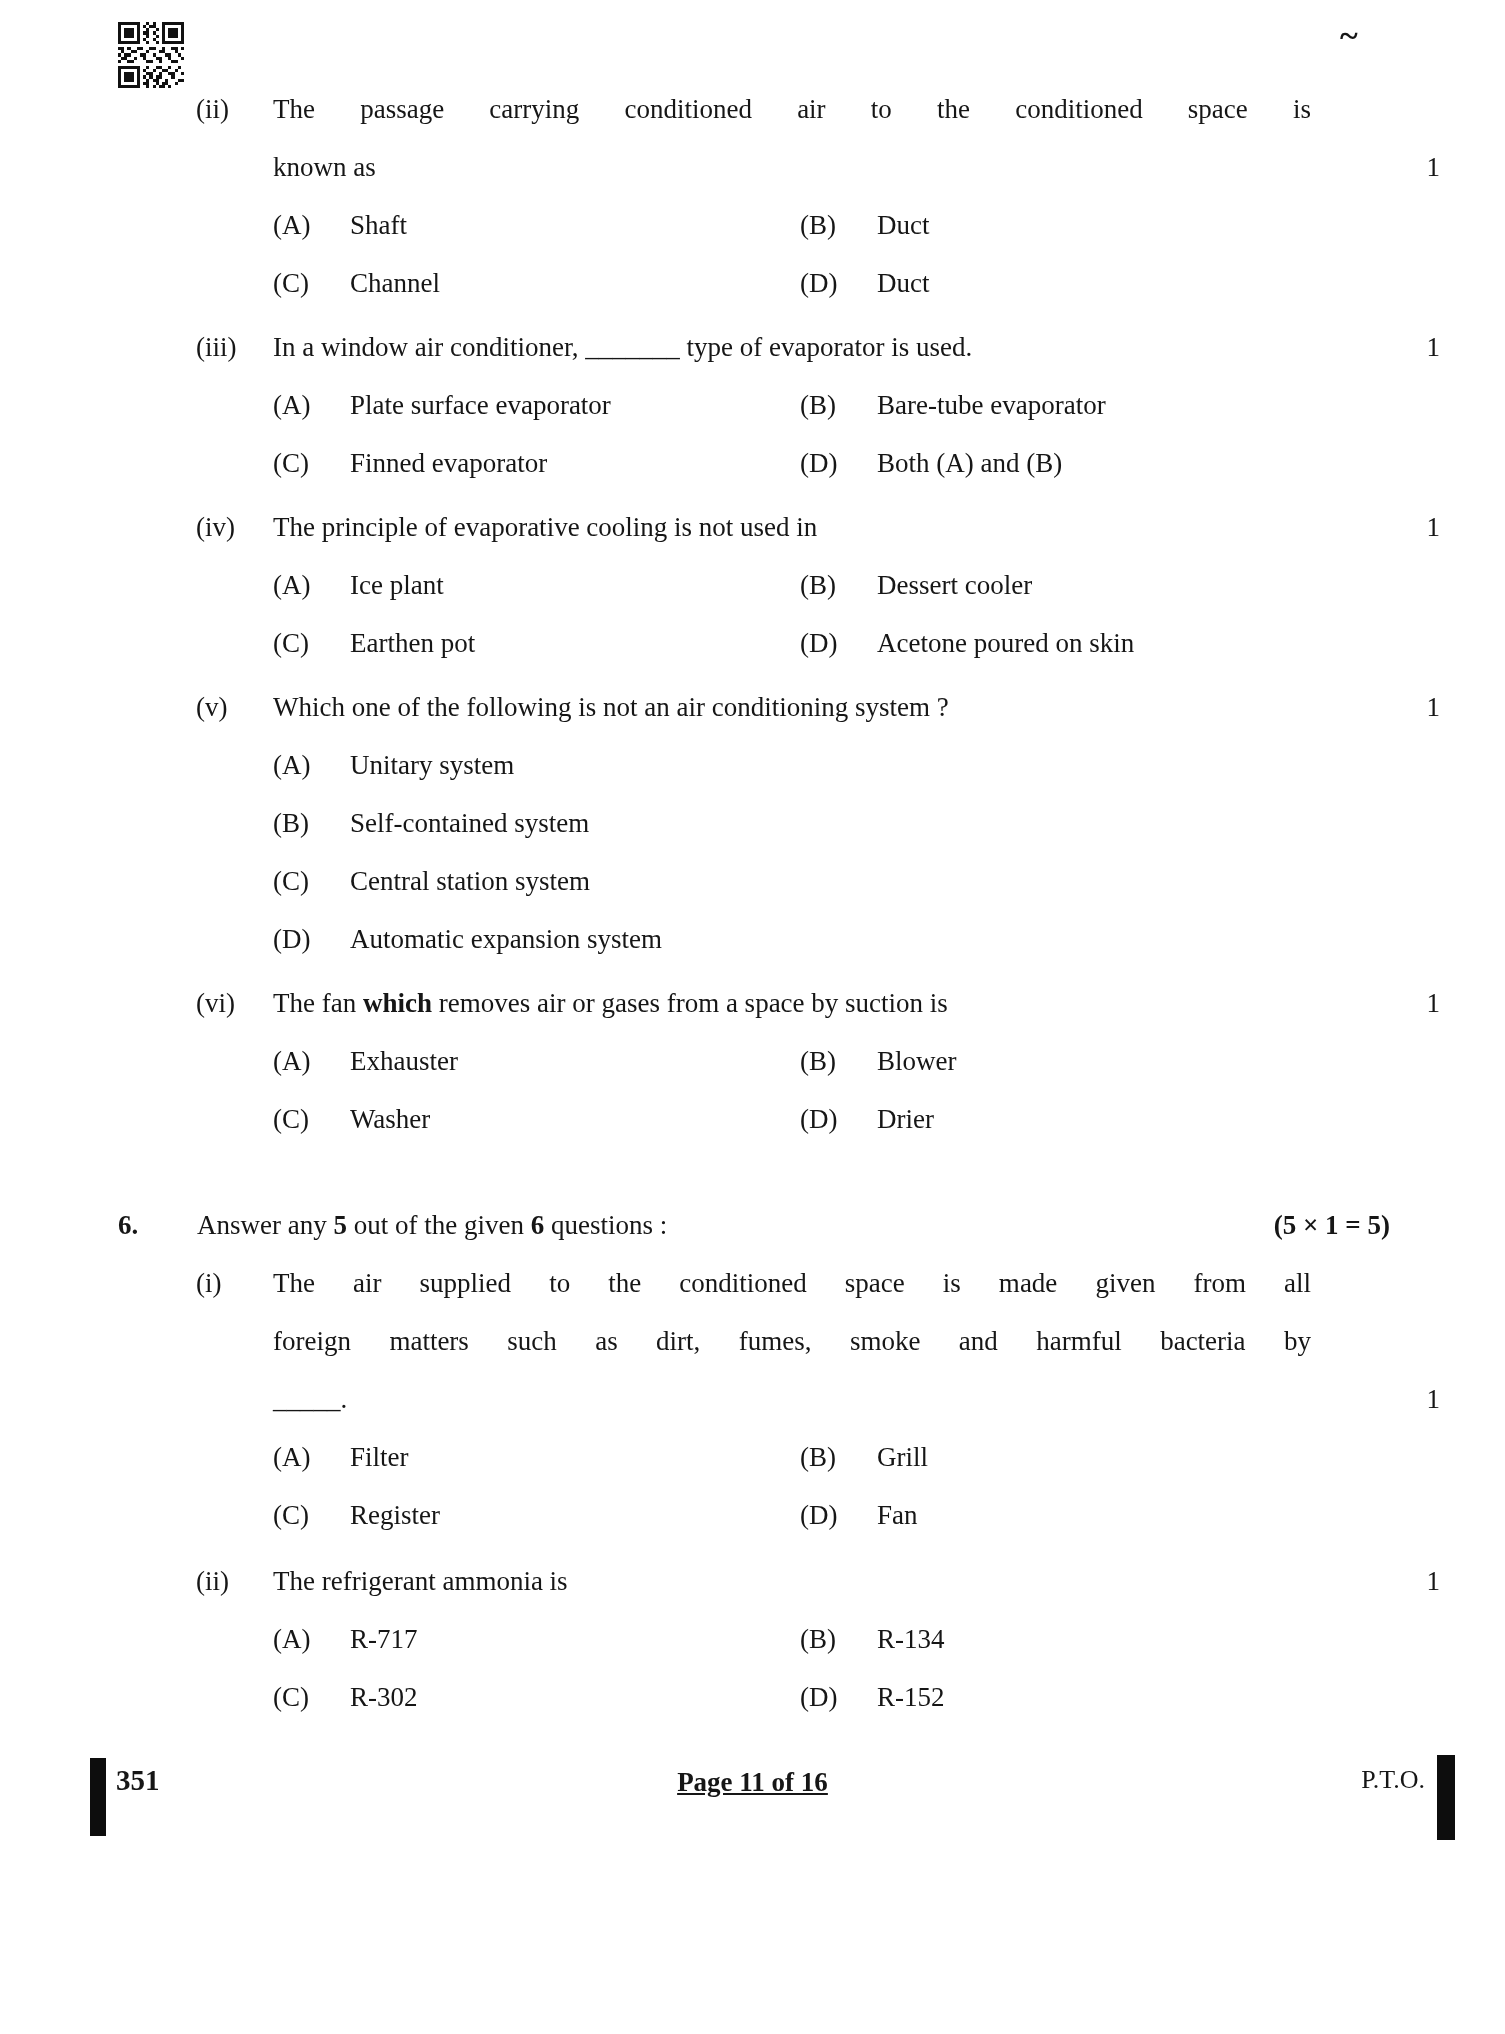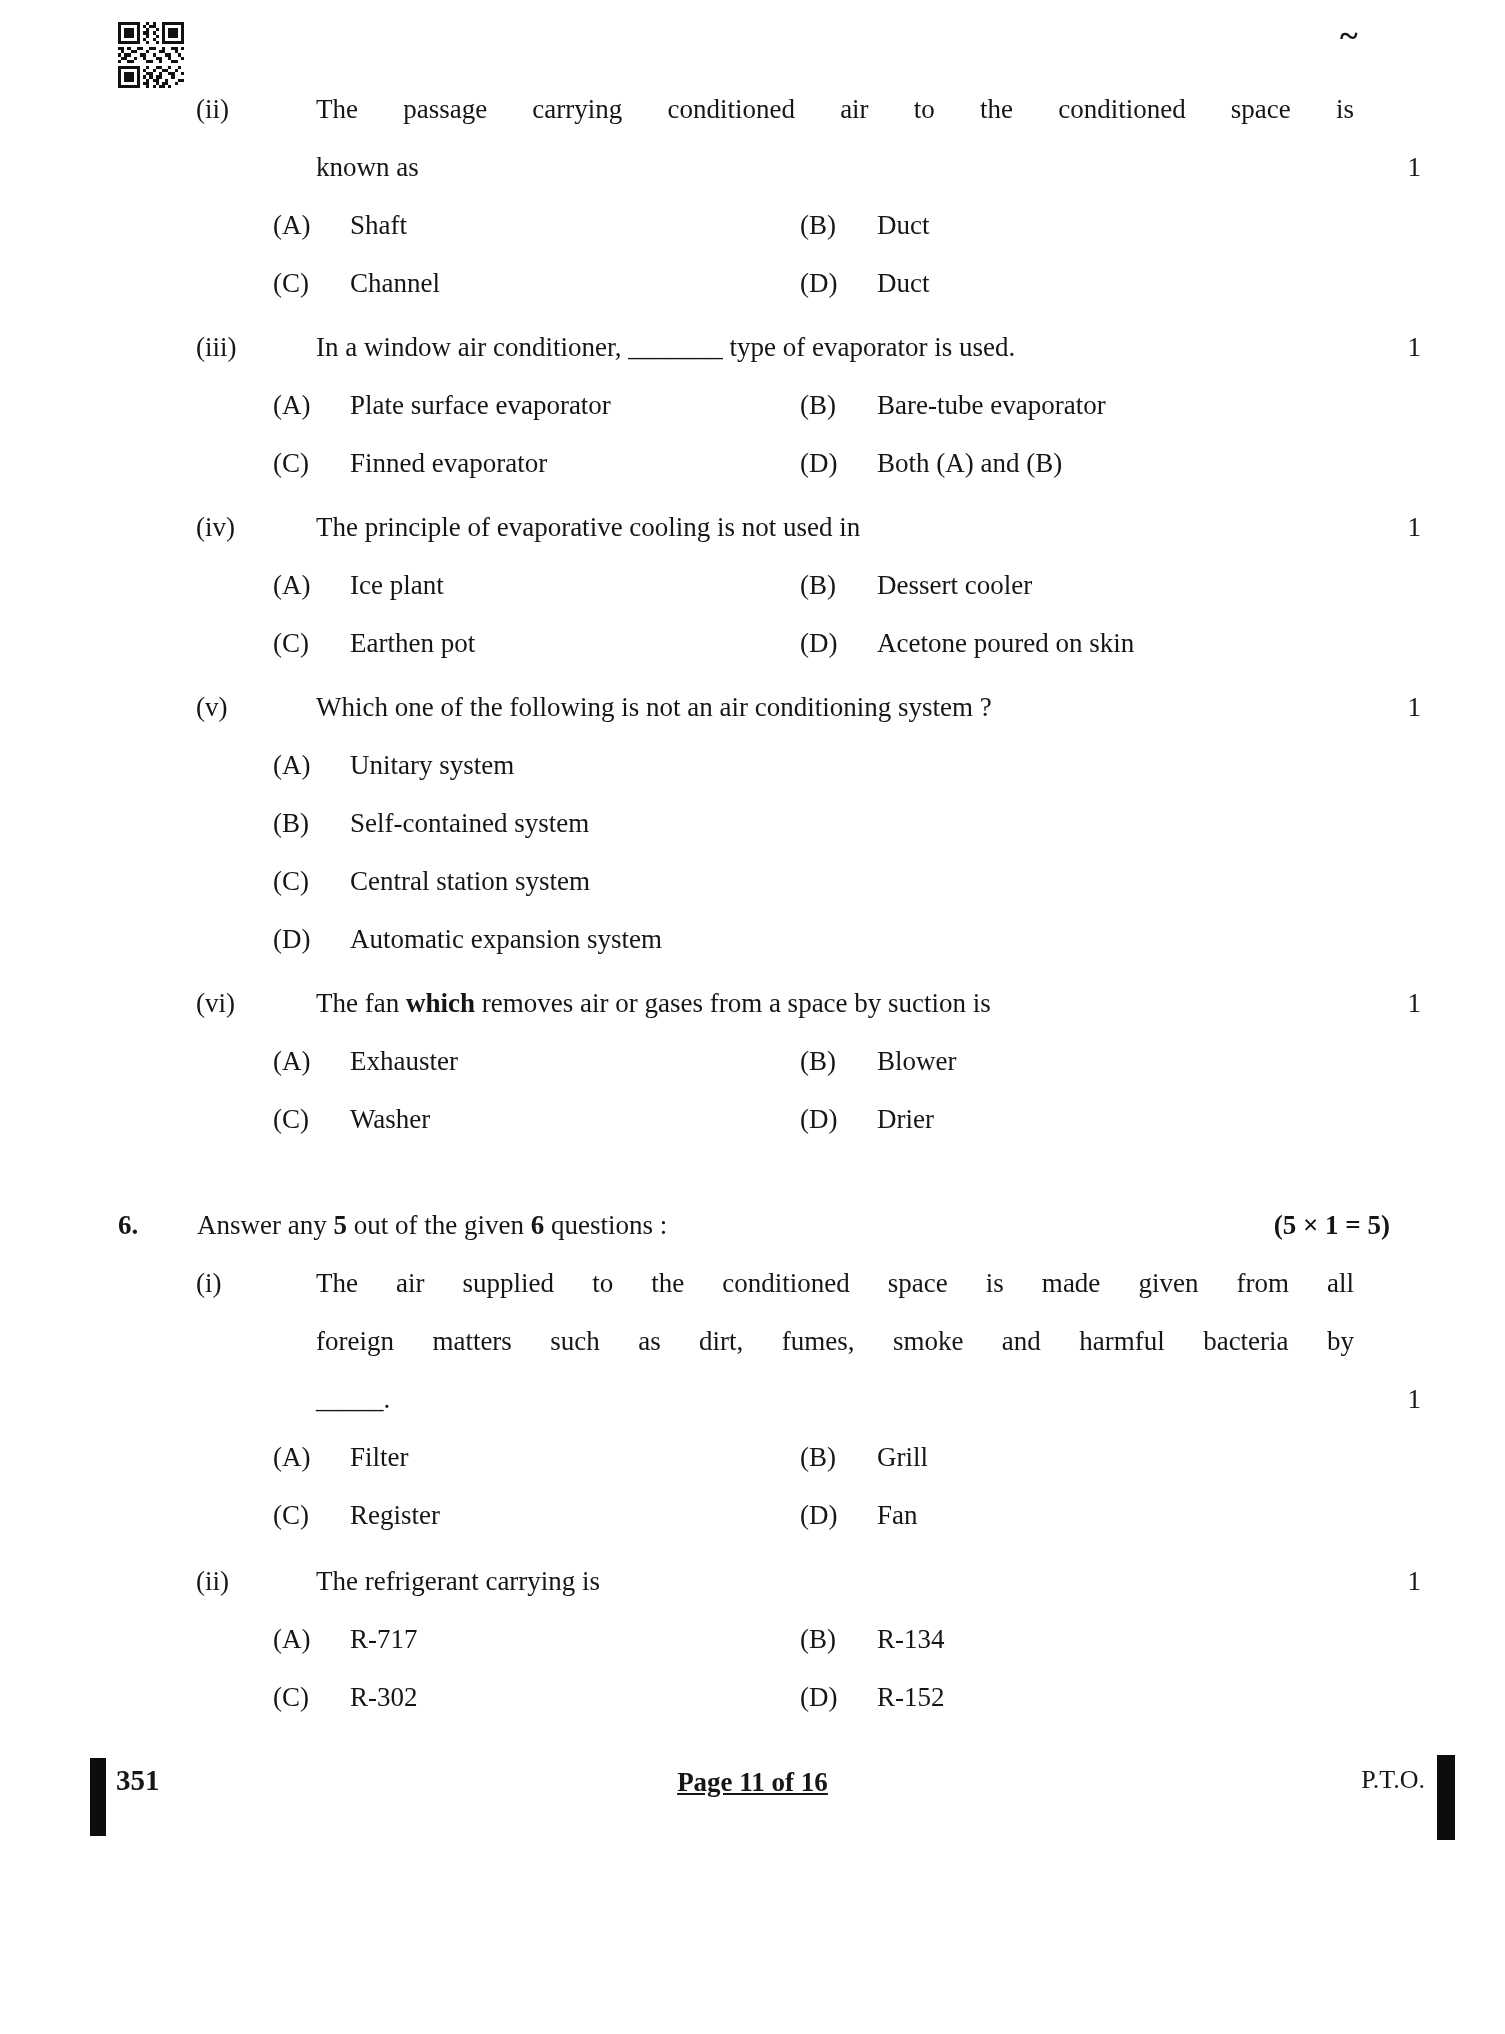--- a/index.html
+++ b/index.html
@@ -22,23 +22,22 @@
     position: absolute;
     top: 0; left: 0; right: 0;
     padding-top: 80px;
   }
 
   
   .qrow {
     display: flex;
     align-items: flex-end;
     padding-left: 196px;
-    padding-right: 84px;
+    padding-right: 65px;
     line-height: 58px;
-    gap: 43px;
   }
   .qnum {
     flex: 0 0 77px;
     align-self: flex-start;
   }
   .qtext {
     flex: 0 0 1038px;
   }
   .qmarks {
     flex: 1 1 auto;
@@ -406,21 +405,21 @@
       </div>
       <div class="optcell2">
         <span class="optlabel">(D)</span>
         <span>Fan</span>
       </div>
     </div>
 
     <div class="qrow mt8">
       <div class="qnum">(ii)</div>
       <div class="qtext">
-        <div>The refrigerant carrying is</div>
+        <div>The refrigerant ammonia is</div>
       </div>
       <div class="qmarks">1</div>
     </div>
     <div class="optrow">
       <div class="optcell">
         <span class="optlabel">(A)</span>
         <span>R-717</span>
       </div>
       <div class="optcell2">
         <span class="optlabel">(B)</span>

